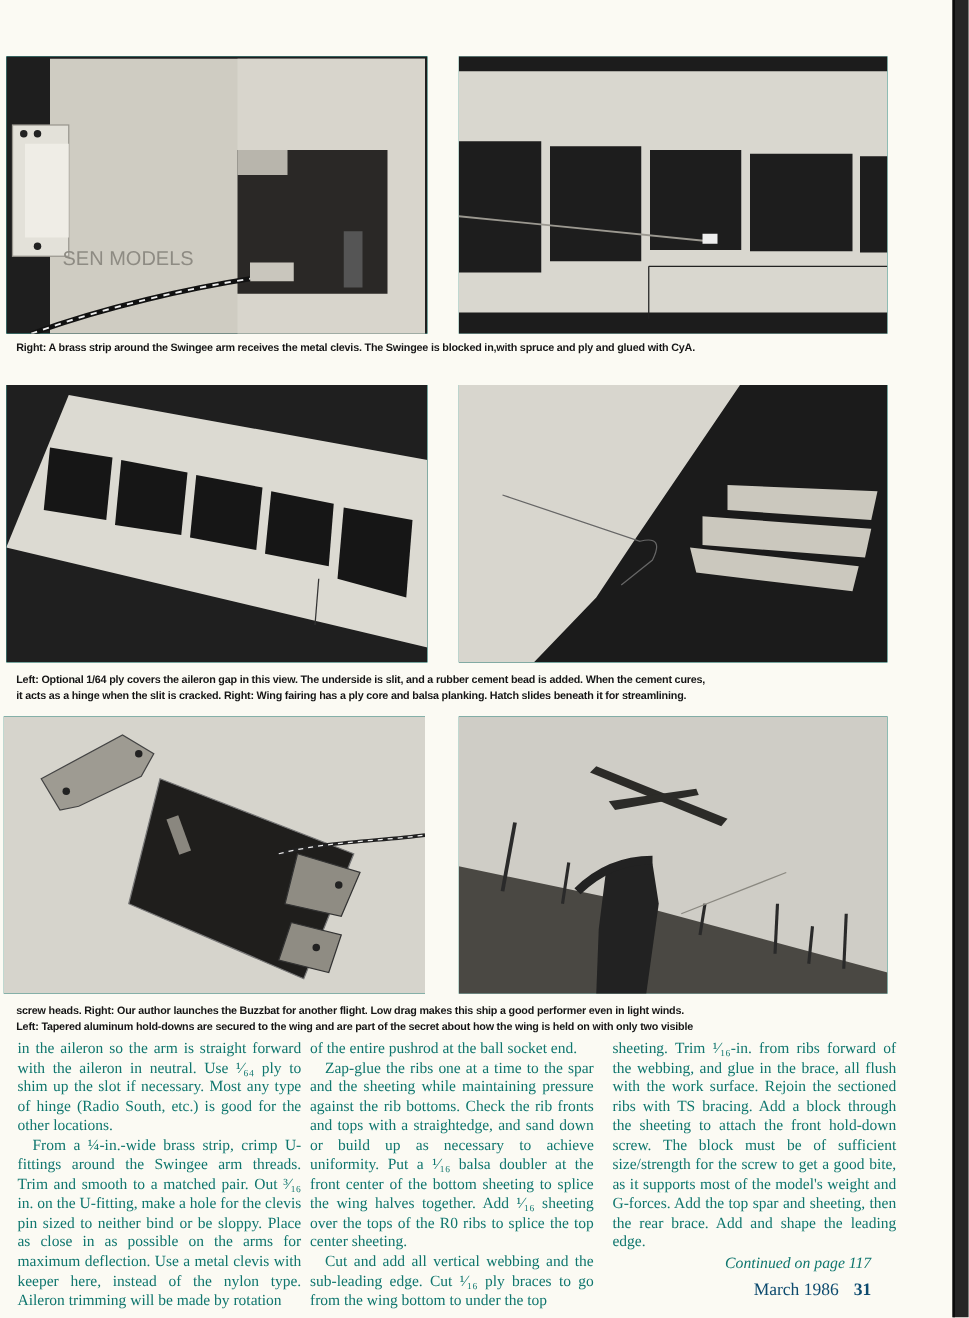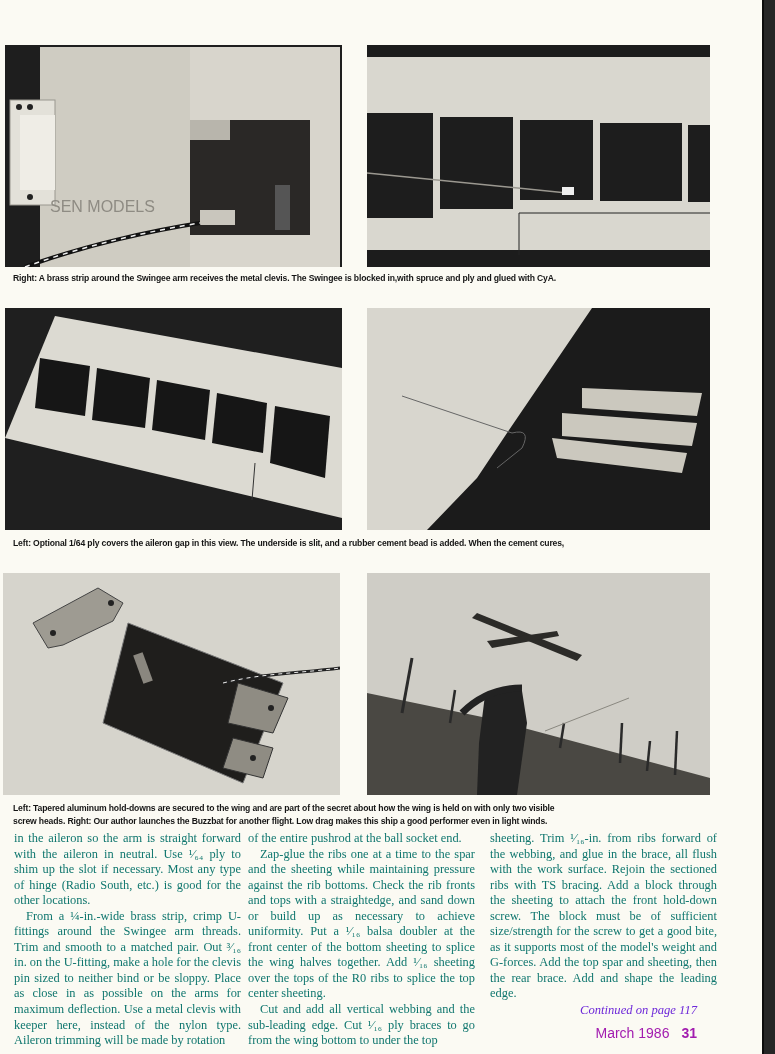--- a/index.html
+++ b/index.html
@@ -27,25 +27,25 @@
     font-size:12.4px; line-height:15.55px; text-align:justify; color:#0f766e;
   }
   .column p { margin:0; }
   .column p.indent { text-indent:12px; }
   .col1 { left:14px; }
   .col2 { left:248px; }
   .col3 { left:490px; }
 
   .continued {
     position:absolute; left:483px; top:1003px; width:214px; text-align:right;
-    font-style:italic; font-size:12.6px; color:#6d28d9;
+    font-style:italic; font-size:12.6px; color:#0f766e;
   }
   .footer {
     position:absolute; left:560px; top:1025px; width:137px; text-align:right;
-    font-family:Liberation Sans, sans-serif; font-size:14px; color:#a21caf;
+    font-family:Liberation Serif, serif; font-size:14px; color:#0c4a6e;
   }
   .footer .month { margin-right:12px; }
   .footer .page-num { font-weight:bold; }
 </style>
 </head>
 <body>
 
 <div class="right-edge"></div>
 <div class="right-edge-line"></div>
 
@@ -109,20 +109,21 @@
     <polygon points="0,0 225,0 140,125 110,170 60,222 0,222" fill="#d8d6ce"></polygon>
     <path d="M35 88 L145 125 Q165 120 155 140 L130 160" stroke="#666" stroke-width="1" fill="none"></path>
     <polygon points="215,80 335,85 330,108 215,100" fill="#cbc8be"></polygon>
     <polygon points="195,105 330,115 325,138 195,128" fill="#cbc8be"></polygon>
     <polygon points="185,130 320,145 315,165 190,150" fill="#cbc8be"></polygon>
   </svg>
 </div>
 
 <div class="caption" style="top:537px;">
   <span>Left: Optional 1/64 ply covers the aileron gap in this view. The underside is slit, and a rubber cement bead is added. When the cement cures,</span>
+  <span>it acts as a hinge when the slit is cracked. Right: Wing fairing has a ply core and balsa planking. Hatch slides beneath it for streamlining.</span>
 </div>
 
 <div class="photo" style="left:3px;top:573px;width:337px;height:222px;">
   <svg viewBox="0 0 337 222" preserveAspectRatio="none">
     <rect width="337" height="222" fill="#d6d4cc"></rect>
     <polygon points="30,50 95,15 120,30 110,48 60,72 45,75" fill="#9e9b92" stroke="#444"></polygon>
     <circle cx="50" cy="60" r="3" fill="#222"></circle>
       <circle cx="108" cy="30" r="3" fill="#222"></circle>
     <polygon points="125,50 280,110 240,210 100,150" fill="#1f1e1c" stroke="#777"></polygon>
     <rect x="135" y="80" width="10" height="30" fill="#8a877f" transform="rotate(-20 140 95)"></rect>
@@ -147,22 +148,22 @@
     <line x1="255" y1="150" x2="253" y2="190" stroke="#2a2a2a" stroke-width="2.5"></line>
     <line x1="283" y1="168" x2="280" y2="198" stroke="#2a2a2a" stroke-width="2.5"></line>
     <line x1="310" y1="158" x2="308" y2="202" stroke="#2a2a2a" stroke-width="2.5"></line>
     <path d="M118 122 Q135 110 155 118 L160 150 L150 222 L110 222 L112 170 Z" fill="#222"></path>
     <path d="M95 140 Q120 115 155 115" stroke="#222" stroke-width="7" fill="none"></path>
     <line x1="178" y1="158" x2="262" y2="125" stroke="#8a8880" stroke-width="1"></line>
   </svg>
 </div>
 
 <div class="caption" style="top:802px;">
+  <span>screw heads. Right: Our author launches the Buzzbat for another flight. Low drag makes this ship a good performer even in light winds.</span>
   <span>Left: Tapered aluminum hold-downs are secured to the wing and are part of the secret about how the wing is held on with only two visible</span>
-  <span>screw heads. Right: Our author launches the Buzzbat for another flight. Low drag makes this ship a good performer even in light winds.</span>
 </div>
 
 <div class="column col1">
   <p>in the aileron so the arm is straight forward with the aileron in neutral. Use ¹⁄₆₄ ply to shim up the slot if necessary. Most any type of hinge (Radio South, etc.) is good for the other locations.</p>
   <p class="indent">From a ¼-in.-wide brass strip, crimp U-fittings around the Swingee arm threads. Trim and smooth to a matched pair. Out ³⁄₁₆ in. on the U-fitting, make a hole for the clevis pin sized to neither bind or be sloppy. Place as close in as possible on the arms for maximum deflection. Use a metal clevis with keeper here, instead of the nylon type. Aileron trimming will be made by rotation</p>
 </div>
 <div class="column col2">
   <p>of the entire pushrod at the ball socket end.</p>
   <p class="indent">Zap-glue the ribs one at a time to the spar and the sheeting while maintaining pressure against the rib bottoms. Check the rib fronts and tops with a straightedge, and sand down or build up as necessary to achieve uniformity. Put a ¹⁄₁₆ balsa doubler at the front center of the bottom sheeting to splice the wing halves together. Add ¹⁄₁₆ sheeting over the tops of the R0 ribs to splice the top center sheeting.</p>
   <p class="indent">Cut and add all vertical webbing and the sub-leading edge. Cut ¹⁄₁₆ ply braces to go from the wing bottom to under the top</p>

